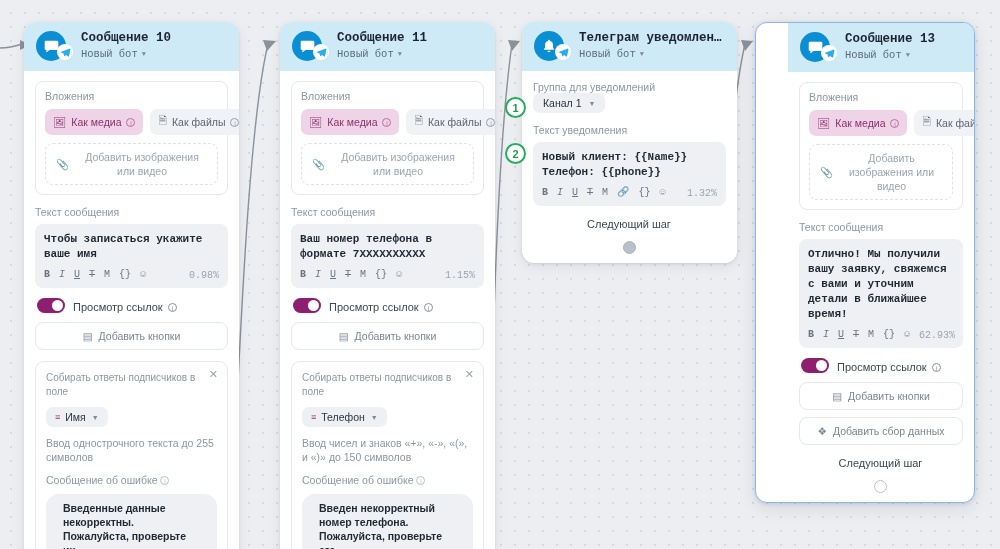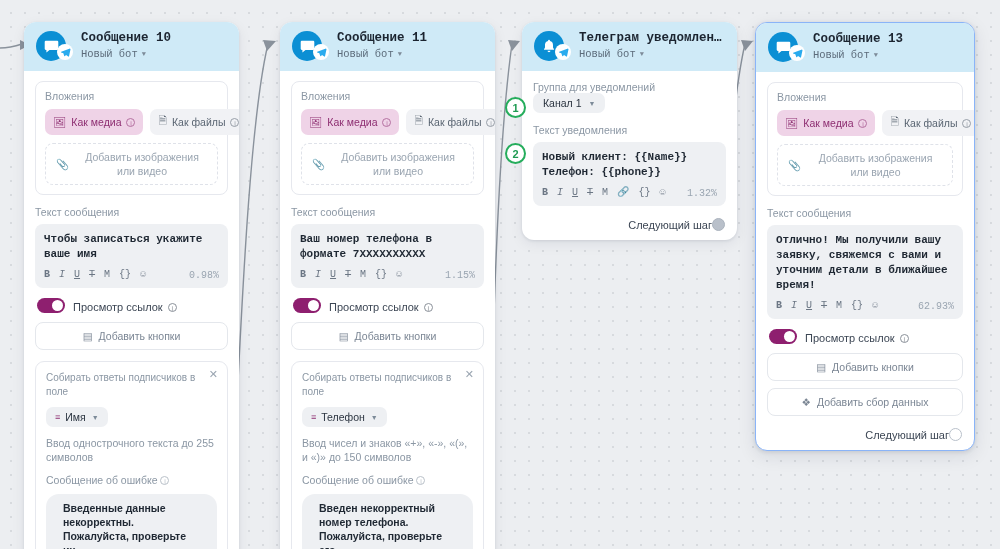--- a/index.html
+++ b/index.html
@@ -155,22 +155,22 @@
   .select-pill .ic { color: #8e2f72; font-size: 9px; letter-spacing: -1px; }
   .hint { font-size: 10.5px; color: #8b97a4; line-height: 14px; margin-top: 9px; }
   .err-box {
     background: #eef0f3; border-radius: 13px;
     padding: 7px 17px; margin-top: 7px;
     font-size: 10.5px; font-weight: bold; color: #1f2833; line-height: 14px;
   }
 
   
   .next-row {
-    display: flex; align-items: center; justify-content: flex-end;
-    gap: 0; margin-top: 12px; padding-right: 1px;
+    display: flex; align-items: center; 
+    gap: 11px; margin-top: 12px; padding-right: 1px; flex-direction: column;
   }
   .next-label { font-size: 11px; color: #3c4654; }
   .handle { width: 13px; height: 13px; border-radius: 50%; }
   .handle.filled { background: #b9c0ca; border: 1px solid #aab2bd; }
   .handle.empty { background: #fff; border: 1.3px solid #b9c0ca; }
 
   
   .plain-pill {
     display: inline-flex; align-items: center; gap: 7px;
     background: #eef0f3; border-radius: 7px;
@@ -442,21 +442,21 @@
         </div>
       </div>
 
       <div class="next-row">
         <span class="next-label">Следующий шаг</span>
         <span class="handle filled"></span>
       </div>
     </div>
   </div>
 
-  <div class="card selected" style="left:755px; top:22px; width:220px;">
+  <div class="card selected" style="left:755px; top:22px; width:220px;padding-left:32px;">
     <div class="card-head">
       <div class="avatar-wrap">
         <div class="avatar">
           <svg width="17" height="17" viewBox="0 0 24 24" aria-hidden="true">
             <path fill="#ffffff" d="M4 4h16a1.6 1.6 0 0 1 1.6 1.6v9.6A1.6 1.6 0 0 1 20 16.8H9.2L4.8 20.4v-3.6H4A1.6 1.6 0 0 1 2.4 15.2V5.6A1.6 1.6 0 0 1 4 4z"></path>
           </svg>
         </div>
         <div class="tg-badge">
           <svg width="11" height="11" viewBox="0 0 24 24" aria-hidden="true">
             <path fill="#2AABEE" d="M21.8 3.2 2.6 10.6c-1 .4-1 1.3-.1 1.6l4.8 1.5 1.8 5.6c.2.6.4.8.9.8.4 0 .6-.2.9-.5l2.3-2.2 4.8 3.5c.9.5 1.5.2 1.7-.8l3.1-14.6c.3-1.2-.5-1.8-1-1.3z"></path>

